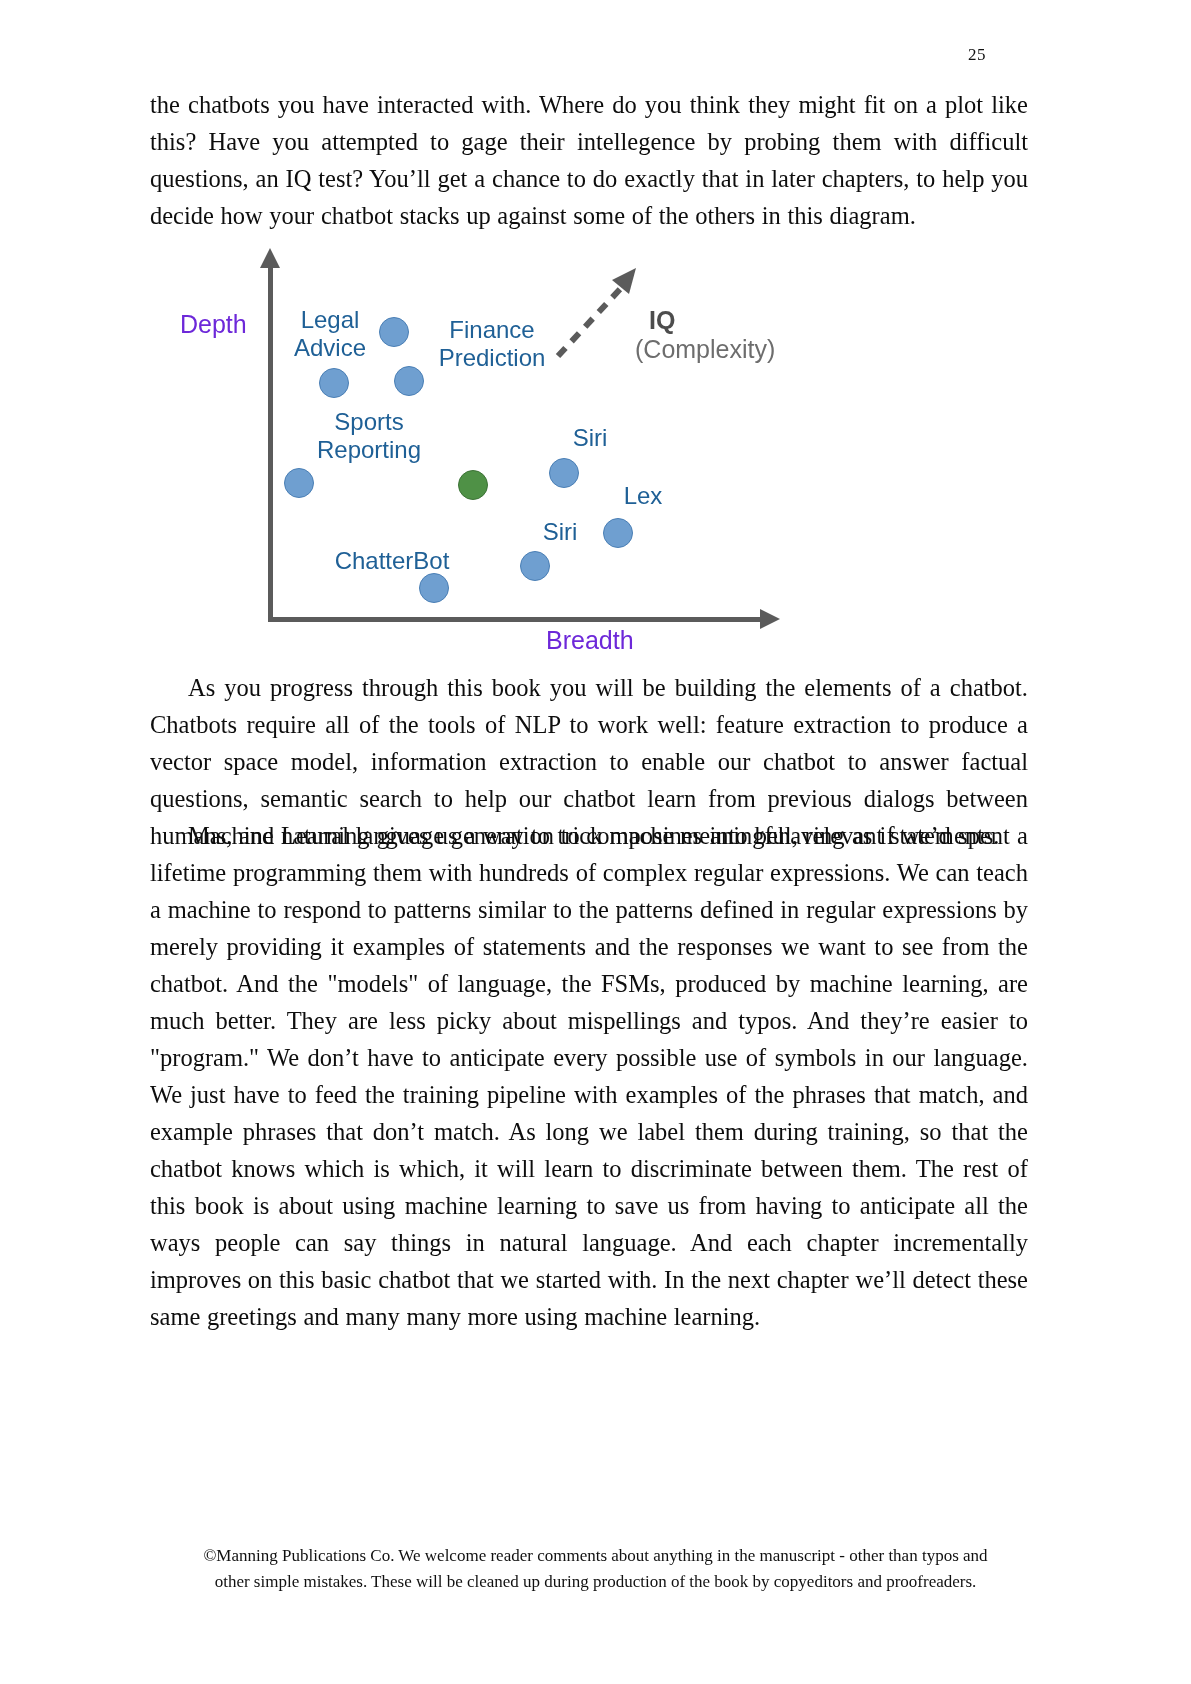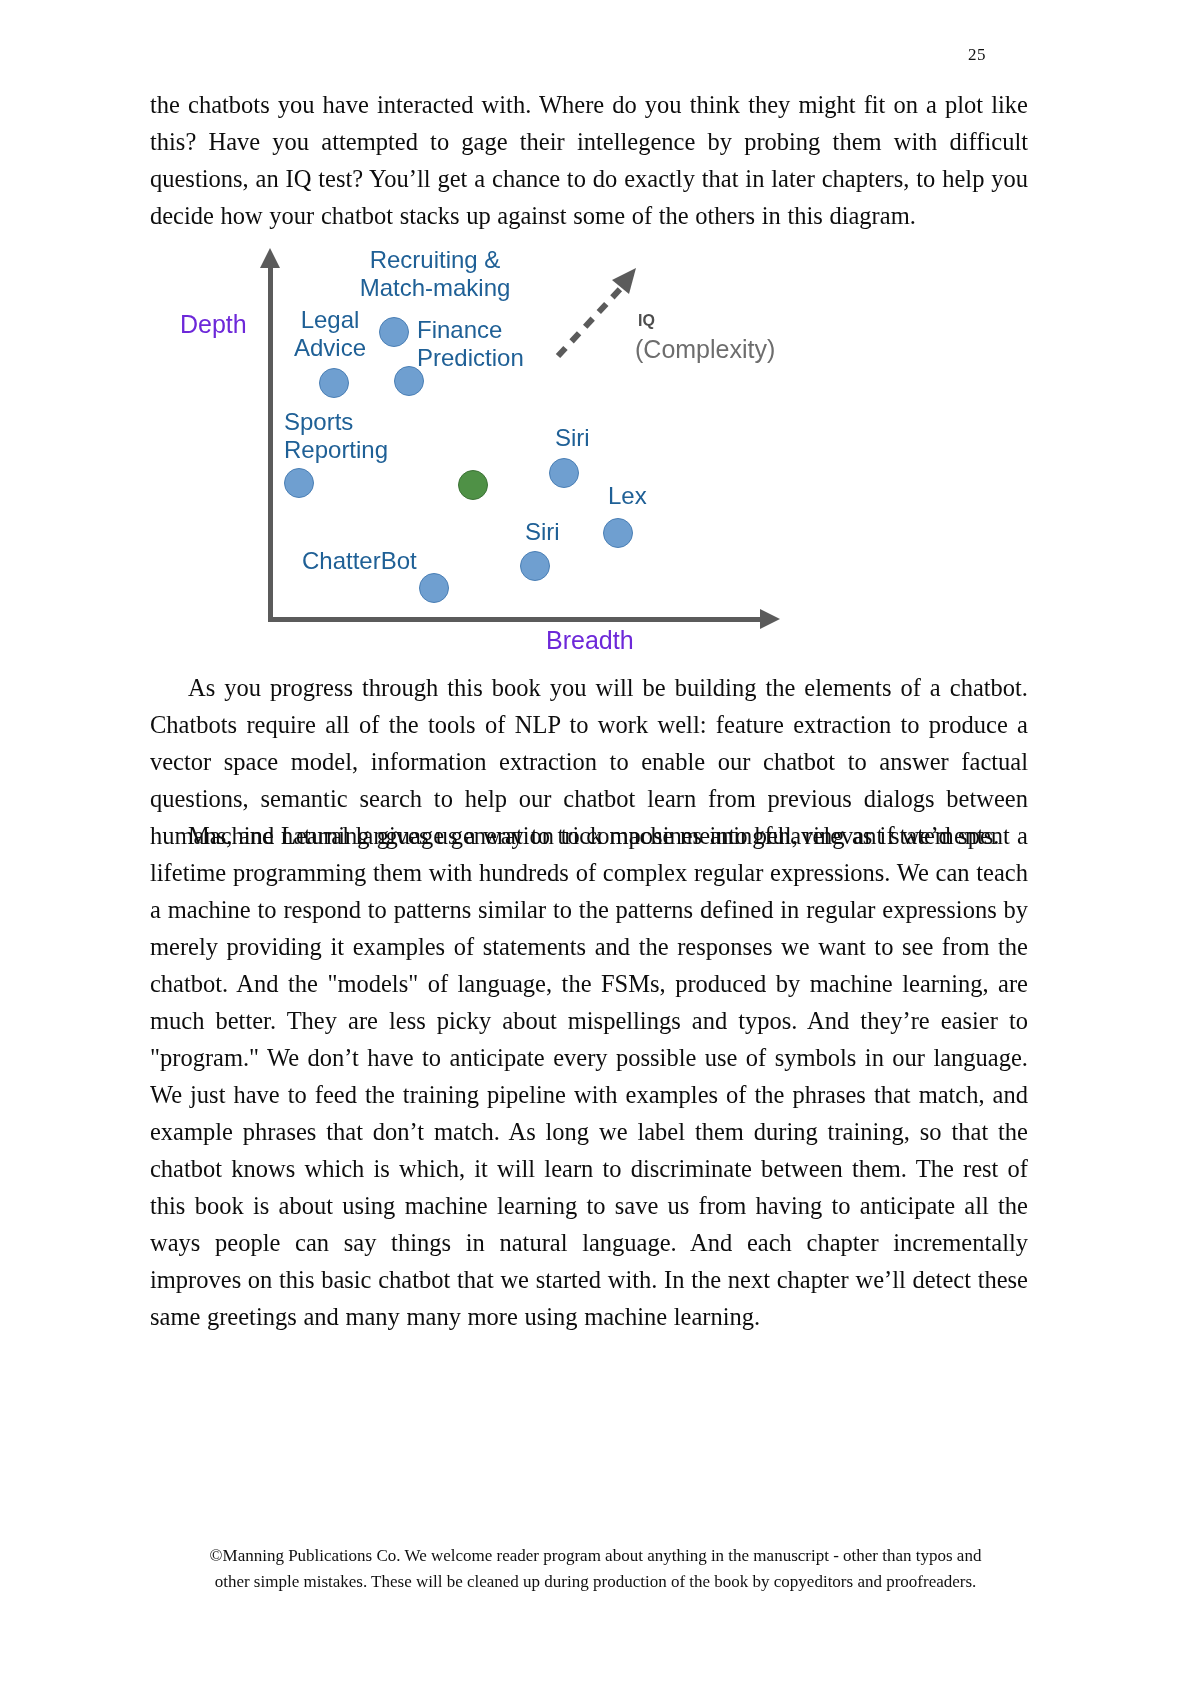--- a/index.html
+++ b/index.html
@@ -107,20 +107,21 @@
     background: #4f9146;
     border: 1.5px solid #3d7337;
   }
   .pt-label {
     position: absolute;
     font-family: "Liberation Sans", sans-serif;
     font-size: 24px;
     line-height: 28px;
     color: #1f6096;
     white-space: pre-line;
+    text-align: center;
   }
   .pt-label.green-text { color: #4a7637; }
   .pt-label.center { text-align: center; }
 
   
   .iq-arrow {
     position: absolute;
     left: 370px;
     top: 6px;
     width: 110px;
@@ -130,23 +131,23 @@
   .iq-text {
     position: absolute;
     left: 455px;
     top: 58px;
     font-family: "Liberation Sans", sans-serif;
     line-height: 29px;
   }
   .iq-text .iq-main {
     display: block;
     font-weight: bold;
-    font-size: 16px;
+    font-size: 25px;
     color: #4d4d4d;
-    margin-left: 3px;
+    margin-left: 14px;
   }
   .iq-text .iq-sub {
     display: block;
     font-size: 25px;
     color: #6d6d6d;
   }
 
   
   .footer {
     position: absolute;
@@ -177,22 +178,20 @@
   <div class="figure">
 
     <div class="axis-line axis-v"></div>
     <div class="axis-line axis-h"></div>
     <div class="arrow-up"></div>
     <div class="arrow-right"></div>
 
     <div class="axis-label label-depth">Depth</div>
     <div class="axis-label label-breadth">Breadth</div>
 
-    <div class="pt-label center" style="left:155px; top:-2px; width:200px;">Recruiting &amp;
-Match-making</div>
     <div class="dot blue" style="left:199px; top:69px;"></div>
 
     <div class="pt-label center" style="left:95px; top:58px; width:110px;">Legal
 Advice</div>
     <div class="dot blue" style="left:139px; top:120px;"></div>
 
     <div class="pt-label" style="left:237px; top:68px; width:150px;">Finance
 Prediction</div>
     <div class="dot blue" style="left:214px; top:118px;"></div>
 
@@ -219,17 +218,17 @@
       <polygon points="86,14 62,26 79,40" fill="#5b5b5b"></polygon>
     </svg>
 
     <div class="iq-text">
       <span class="iq-main">IQ</span>
       <span class="iq-sub">(Complexity)</span>
     </div>
   </div>
 
   <div class="footer">
-    <div>©Manning Publications Co. We welcome reader program about anything in the manuscript - other than typos and</div>
+    <div>©Manning Publications Co. We welcome reader comments about anything in the manuscript - other than typos and</div>
     <div>other simple mistakes. These will be cleaned up during production of the book by copyeditors and proofreaders.</div>
   </div>
 
 </div>
 
 </body></html>

